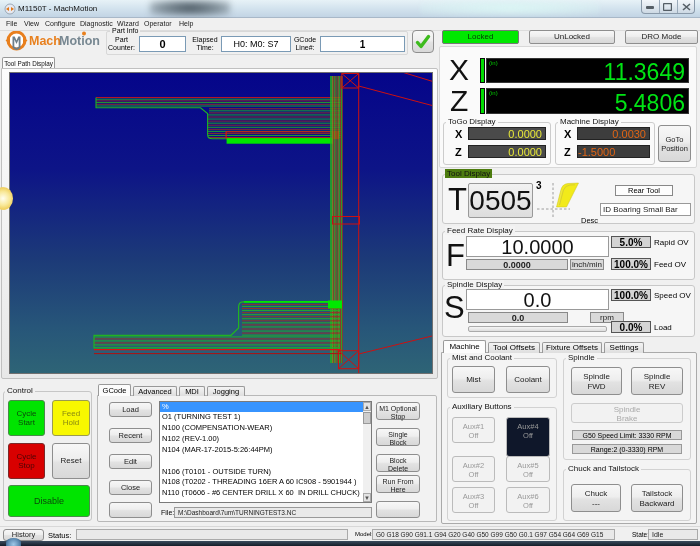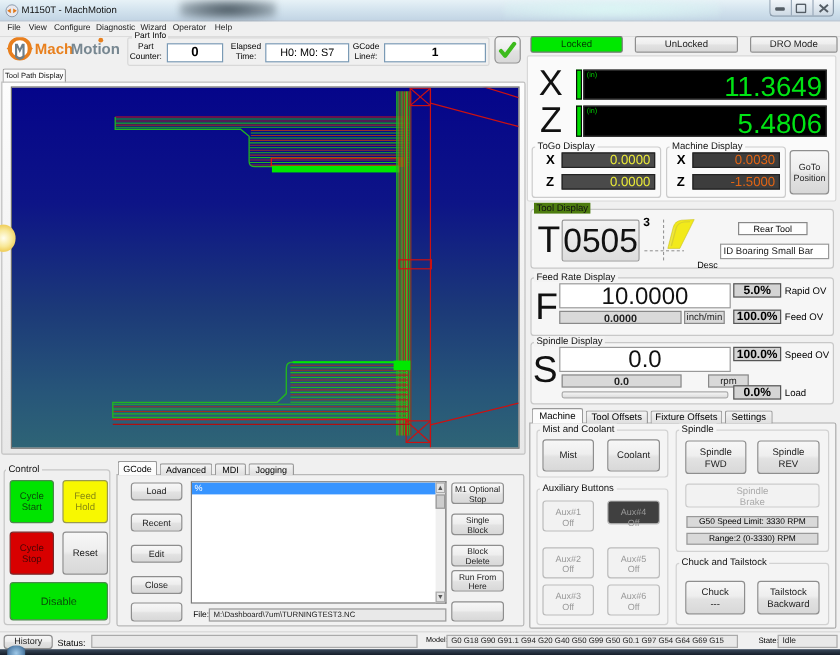--- a/index.html
+++ b/index.html
@@ -180,20 +180,28 @@
 <div class="abs" style="left:207px;top:386px;width:38px;height:10px;background:linear-gradient(180deg,#f4f4f4,#dedede);border:1px solid #999;border-bottom:none;border-radius:2px 2px 0 0;font-size:7.5px;text-align:center;line-height:9px;">Jogging</div>
 
 <div class="btn" style="left:109px;top:402px;width:43px;height:15px;font-size:7.5px;line-height:13px;">Load</div>
 <div class="btn" style="left:109px;top:428px;width:43px;height:15px;font-size:7.5px;line-height:13px;">Recent</div>
 <div class="btn" style="left:109px;top:454px;width:43px;height:15px;font-size:7.5px;line-height:13px;">Edit</div>
 <div class="btn" style="left:109px;top:480px;width:43px;height:15px;font-size:7.5px;line-height:13px;">Close</div>
 <div class="btn" style="left:109px;top:502px;width:43px;height:16px;"></div>
 
 <div class="abs" style="left:159px;top:401px;width:213px;height:102px;background:#fff;border:1px solid #7a7a7a;overflow:hidden;font-size:7.5px;line-height:10.9px;color:#000;white-space:pre;">
 <div class="abs" style="left:0;top:0;width:211px;height:10px;background:#3794ff;color:#fff;padding-left:2px;">%</div>
+<div class="abs" style="left:2px;top:10px;">O1 (TURNING TEST 1)
+N100 (COMPENSATION-WEAR)
+N102 (REV-1.00)
+N104 (MAR-17-2015-5:26:44PM)
+&nbsp;
+N106 (T0101 - OUTSIDE TURN)
+N108 (T0202 - THREADING 16ER A 60 IC908 - 5901944 )
+N110 (T0606 - #6 CENTER DRILL X 60  IN DRILL CHUCK)</div>
 </div>
 
 <div class="abs" style="left:363px;top:401px;width:9px;height:102px;background:#f0f0f0;border:1px solid #7a7a7a;border-left:none;">
   <div style="position:absolute;left:0;top:0;width:8px;height:9px;background:#e4e4e4;border:1px solid #aaa;font-size:6px;text-align:center;line-height:8px;color:#555;">▲</div>
   <div style="position:absolute;left:0;top:10px;width:8px;height:12px;background:#cdcdcd;border:1px solid #999;"></div>
   <div style="position:absolute;left:0;bottom:0;width:8px;height:9px;background:#e4e4e4;border:1px solid #aaa;font-size:6px;text-align:center;line-height:8px;color:#555;">▼</div>
 </div>
 <span class="abs" style="left:161px;top:509px;font-size:7px;">File:</span>
 <div class="abs" style="left:174px;top:507px;width:198px;height:11px;background:#e9e9e9;border:1px solid #999;font-size:6.5px;line-height:10px;padding-left:3px;color:#222;">M:\Dashboard\7um\TURNINGTEST3.NC</div>
 
@@ -222,21 +230,21 @@
 <span class="grplbl" style="left:446px;top:117px;background:#fafafa;">ToGo Display</span>
 <span class="abs" style="left:455px;top:128px;font-size:11px;font-weight:bold;">X</span>
 <div class="abs" style="left:468px;top:127px;width:78px;height:13px;background:#4a4a4a;border:1px solid #222;color:#e8e838;font-size:11px;text-align:right;line-height:12px;padding-right:3px;">0.0000</div>
 <span class="abs" style="left:455px;top:146px;font-size:11px;font-weight:bold;">Z</span>
 <div class="abs" style="left:468px;top:145px;width:78px;height:13px;background:#4a4a4a;border:1px solid #222;color:#e8e838;font-size:11px;text-align:right;line-height:12px;padding-right:3px;">0.0000</div>
 <div class="grp" style="left:555px;top:122px;width:100px;height:43px;border-color:#cccccc;background:#fafafa;"></div>
 <span class="grplbl" style="left:558px;top:117px;background:#fafafa;">Machine Display</span>
 <span class="abs" style="left:564px;top:128px;font-size:11px;font-weight:bold;">X</span>
 <div class="abs" style="left:577px;top:127px;width:73px;height:13px;background:#3d3d3d;border:1px solid #222;color:#e06414;font-size:11px;text-align:right;line-height:12px;padding-right:3px;">0.0030</div>
 <span class="abs" style="left:564px;top:146px;font-size:11px;font-weight:bold;">Z</span>
-<div class="abs" style="left:577px;top:145px;width:73px;height:13px;background:#3d3d3d;border:1px solid #222;color:#e06414;font-size:11px;text-align:right;line-height:12px;padding-right:3px;">-1.5000</div>
+<div class="abs" style="left:577px;top:145px;width:73px;height:13px;background:#3d3d3d;border:1px solid #222;color:#e06414;font-size:11px;text-align:left;line-height:12px;padding-right:3px;">-1.5000</div>
 <div class="btn" style="left:658px;top:125px;width:33px;height:37px;font-size:7.5px;line-height:9px;padding-top:9px;">GoTo<br>Position</div>
 
 <div class="grp" style="left:442px;top:174px;width:253px;height:50px;border-color:#c8c8c8;background:#f6f6f6;"></div>
 <span class="grplbl" style="left:445px;top:169px;background:#4d7c0f;">Tool Display</span>
 <div class="abs" style="left:448px;top:182px;font-size:31px;color:#111;">T</div>
 <div class="abs" style="left:468px;top:183px;width:65px;height:35px;background:linear-gradient(180deg,#f2f2f2,#ddd);border:1px solid #999;border-radius:2px;font-size:28px;text-align:center;line-height:33px;color:#111;">0505</div>
 <div class="abs" style="left:536px;top:180px;font-size:10px;font-weight:bold;">3</div>
 <svg class="abs" style="left:536px;top:181px;" width="50" height="40" viewBox="0 0 50 40">
   <line x1="17" y1="2" x2="17" y2="38" stroke="#888" stroke-width="0.8" stroke-dasharray="2.5,2"></line>
   <line x1="1" y1="28" x2="34" y2="28" stroke="#888" stroke-width="0.8" stroke-dasharray="2.5,2"></line>
@@ -278,21 +286,21 @@
 <div class="abs" style="left:604px;top:342px;width:40px;height:11px;background:linear-gradient(180deg,#f4f4f4,#dedede);border:1px solid #999;border-bottom:none;border-radius:2px 2px 0 0;font-size:8px;text-align:center;line-height:10px;">Settings</div>
 
 <div class="grp" style="left:447px;top:358px;width:110px;height:40px;border-color:#d2d2d2;"></div>
 <span class="grplbl" style="left:450px;top:353px;background:#f4f4f4;">Mist and Coolant</span>
 <div class="btn" style="left:452px;top:366px;width:43px;height:27px;font-size:8px;line-height:25px;">Mist</div>
 <div class="btn" style="left:506px;top:366px;width:44px;height:27px;font-size:8px;line-height:25px;">Coolant</div>
 
 <div class="grp" style="left:447px;top:407px;width:110px;height:114px;border-color:#d2d2d2;"></div>
 <span class="grplbl" style="left:450px;top:402px;background:#f4f4f4;">Auxiliary Buttons</span>
 <div class="btn" style="left:452px;top:417px;width:43px;height:26px;font-size:7.5px;line-height:9px;padding-top:4px;color:#999;background:#f2f2f2;border-color:#bbb;">Aux#1<br>Off</div>
-<div class="btn" style="left:506px;top:417px;width:44px;height:20px;font-size:7.5px;line-height:9px;padding-top:4px;color:#999;background:#404040;border-color:#bbb;">Aux#4<br>Off</div>
+<div class="btn" style="left:506px;top:417px;width:44px;height:40px;font-size:7.5px;line-height:9px;padding-top:4px;color:#999;background:#0f172a;border-color:#bbb;">Aux#4<br>Off</div>
 <div class="btn" style="left:452px;top:456px;width:43px;height:26px;font-size:7.5px;line-height:9px;padding-top:4px;color:#999;background:#f2f2f2;border-color:#bbb;">Aux#2<br>Off</div>
 <div class="btn" style="left:506px;top:456px;width:44px;height:26px;font-size:7.5px;line-height:9px;padding-top:4px;color:#999;background:#f2f2f2;border-color:#bbb;">Aux#5<br>Off</div>
 <div class="btn" style="left:452px;top:487px;width:43px;height:26px;font-size:7.5px;line-height:9px;padding-top:4px;color:#999;background:#f2f2f2;border-color:#bbb;">Aux#3<br>Off</div>
 <div class="btn" style="left:506px;top:487px;width:44px;height:26px;font-size:7.5px;line-height:9px;padding-top:4px;color:#999;background:#f2f2f2;border-color:#bbb;">Aux#6<br>Off</div>
 
 <div class="grp" style="left:563px;top:358px;width:128px;height:102px;border-color:#d2d2d2;"></div>
 <span class="grplbl" style="left:566px;top:353px;background:#f4f4f4;">Spindle</span>
 <div class="btn" style="left:571px;top:367px;width:51px;height:28px;font-size:8px;line-height:10px;padding-top:4px;">Spindle<br>FWD</div>
 <div class="btn" style="left:631px;top:367px;width:52px;height:28px;font-size:8px;line-height:10px;padding-top:4px;">Spindle<br>REV</div>
 <div class="btn" style="left:571px;top:403px;width:112px;height:20px;font-size:8px;line-height:9px;padding-top:1px;color:#aaa;background:#f2f2f2;border-color:#ccc;">Spindle<br>Brake</div>

